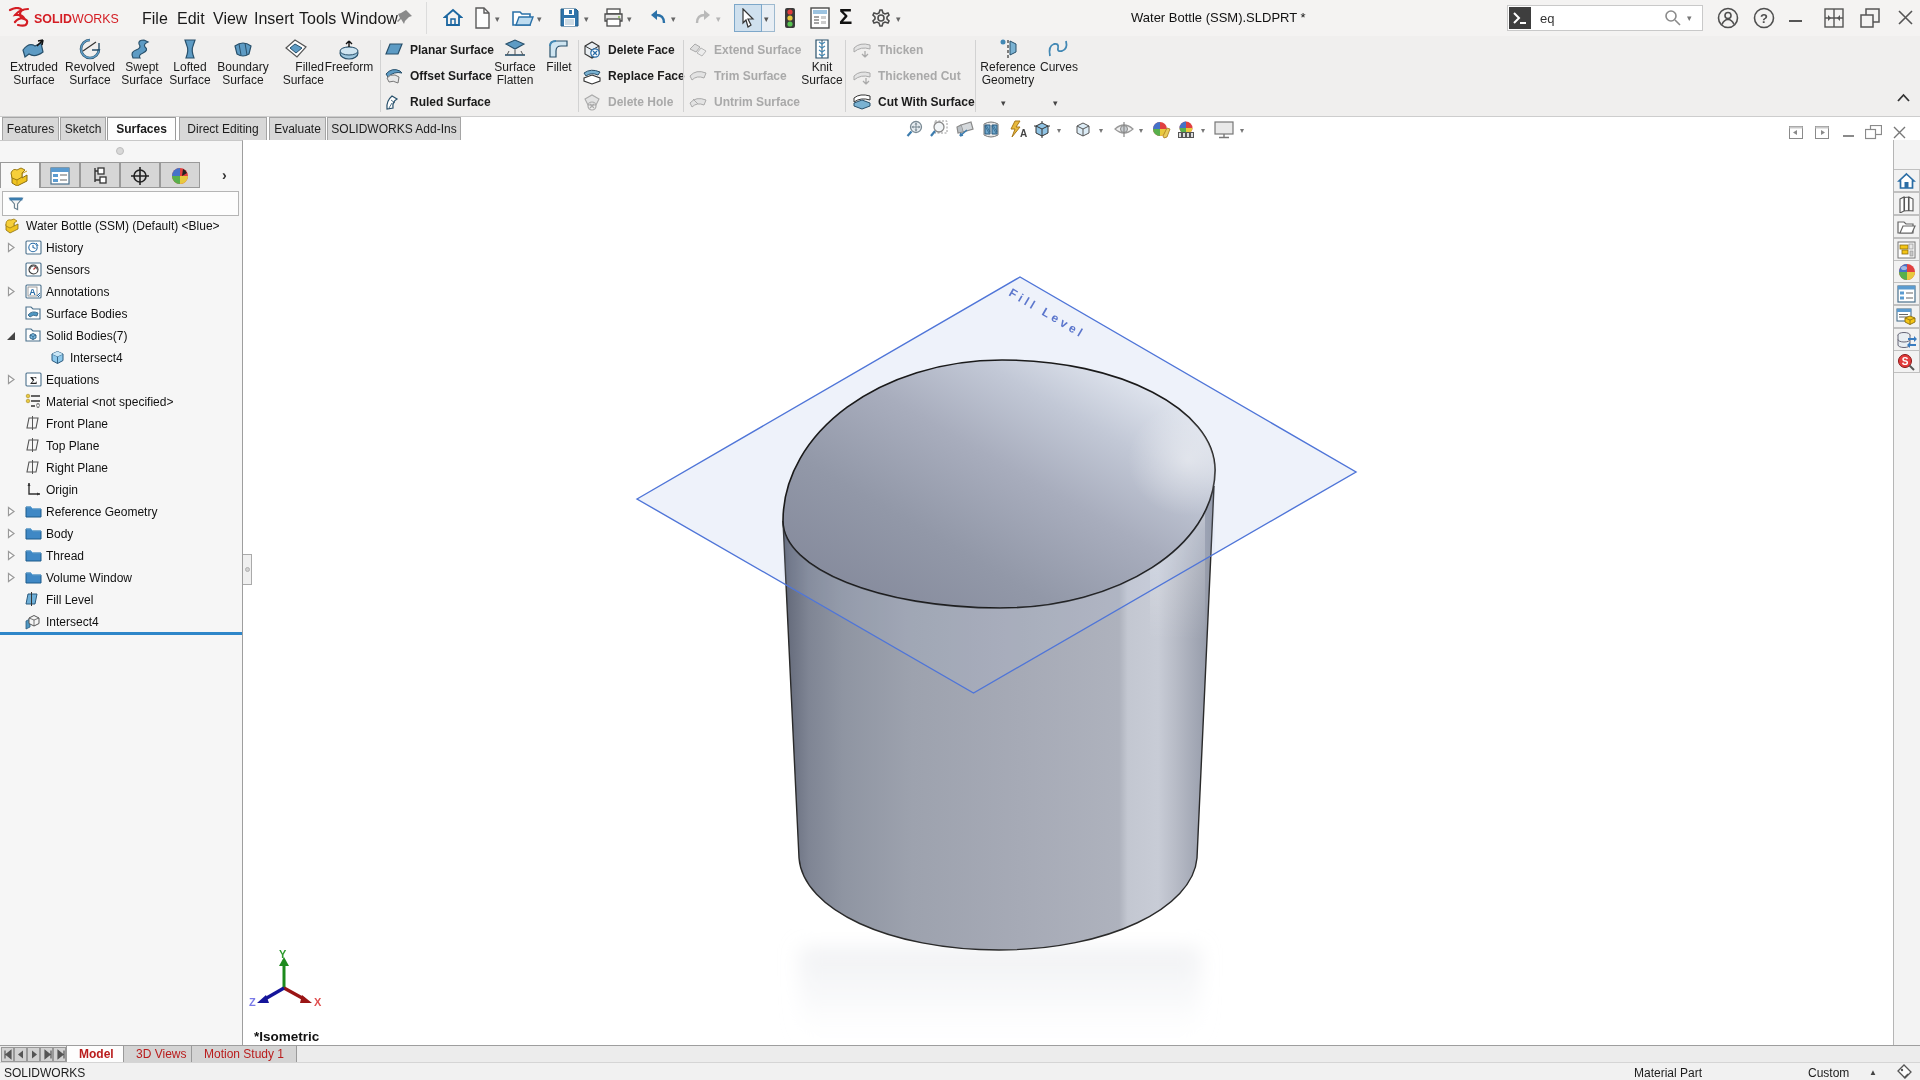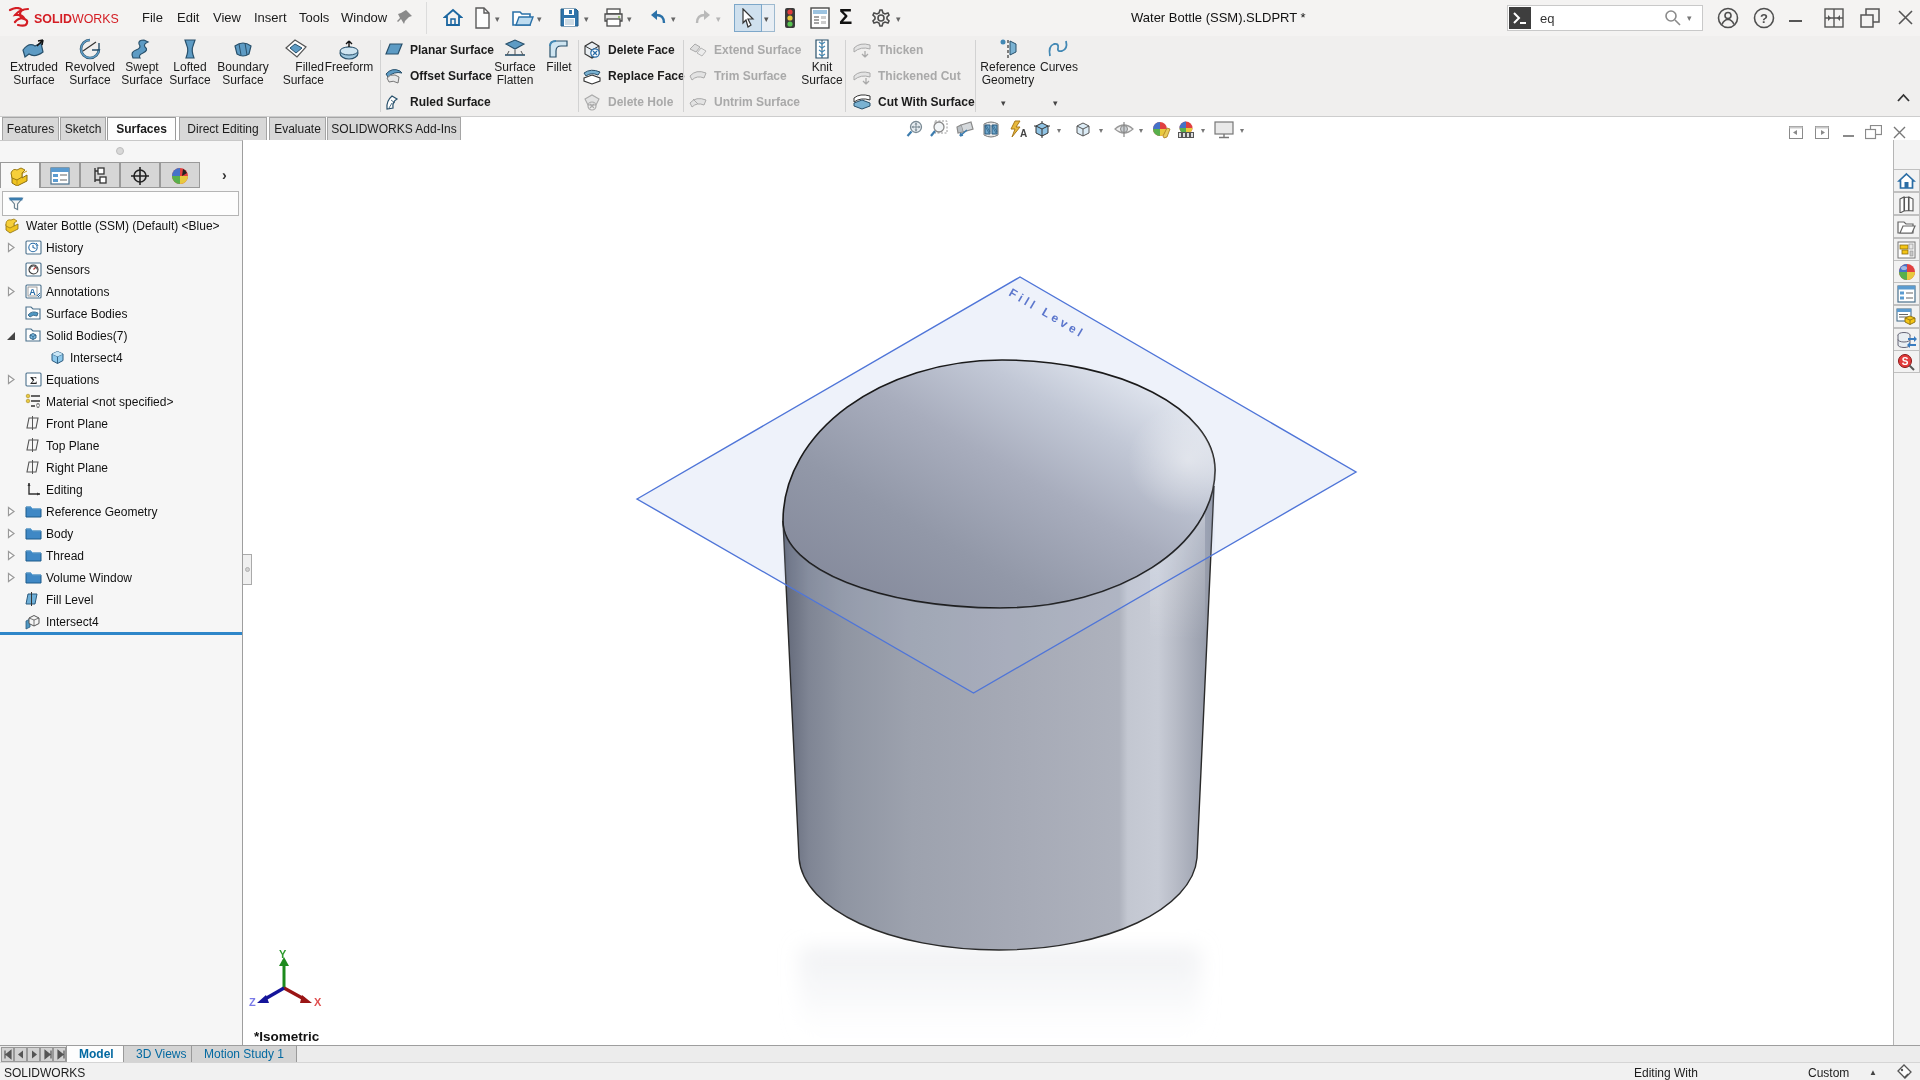--- a/index.html
+++ b/index.html
@@ -3,21 +3,21 @@
 <meta charset="utf-8">
 <style>
 * { margin:0; padding:0; box-sizing:border-box; }
 html,body { width:1920px; height:1080px; overflow:hidden; }
 body { font-family:"Liberation Sans", sans-serif; font-size:12px; color:#222; background:#fff; }
 #root { position:absolute; top:0; left:0; width:1604px; height:1080px; background:#fff; }
 .abs { position:absolute; }
 
 
 #titlebar { position:absolute; top:0; left:0; width:1920px; height:36px; background:#f4f3f2; }
-.menuitem { position:absolute; top:10px; font-size:13px; color:#1a1a1a; }
+.menuitem { position:absolute; top:10px; font-size:16px; color:#1a1a1a; }
 
 
 #ribbon { position:absolute; top:36px; left:0; width:1920px; height:81px; background:#f0efee; border-bottom:1px solid #cdcdcd; }
 .rib-sep { position:absolute; top:4px; height:72px; width:1px; background:#d2d2d2; }
 .bigbtn { position:absolute; top:0; text-align:center; font-size:12px; color:#1c1c1c; line-height:13px; }
 .bigbtn .ic { display:block; margin:2px auto 1px auto; }
 .smallrow { position:absolute; height:26px; font-size:12px; color:#1c1c1c; white-space:nowrap; }
 .smallrow .ic { position:absolute; left:0; top:3px; width:20px; height:20px; }
 .smallrow .lbl { position:absolute; left:26px; top:6px;font-weight:bold; }
 .gray { color:#a9a9a9 !important;text-align:right; }
@@ -38,21 +38,21 @@
 
 
 #viewport { position:absolute; top:141px; left:244px; width:1649px; height:904px; background:#fff; }
 
 
 #taskpane { position:absolute; top:140px; left:1893px; width:27px; height:905px; background:#f3f3f3; border-left:1px solid #b5b5b5; }
 .tpbtn { position:absolute; left:0px; width:26px; height:23px; background:#f2f2f2; border:1px solid #c0c0c0; border-left:none; }
 
 
 #modelbar { position:absolute; top:1045px; left:0; width:1920px; height:17px; background:#ececec; border-top:1px solid #9e9e9e; }
-.mtab { position:absolute; top:0px; height:17px; background:#d4d4d4; border:1px solid #9a9a9a; border-top:none; font-size:12px; line-height:16px; padding:0 12px; color:#0369a1; }
+.mtab { position:absolute; top:0px; height:17px; background:#d4d4d4; border:1px solid #9a9a9a; border-top:none; font-size:12px; line-height:16px; padding:0 12px; color:#b91c1c; }
 .mtab.active { background:#fdfdfd; font-weight:bold; }
 #statusbar { position:absolute; top:1062px; left:0; width:1920px; height:18px; background:#f1f1f1; border-top:1px solid #d5d5d5; font-size:12px; color:#1c1c1c; }
 </style>
 </head>
 <body>
 <div id="root">
 
 <div id="titlebar">
 
   <svg class="abs" style="left:6px; top:7px;" width="26" height="22" viewBox="0 0 26 22">
@@ -712,21 +712,21 @@
           <path d="M7.5 1 L7.5 15" stroke="#555" stroke-width="1"></path>
         </svg>
     <span class="txt" style="left:46px;">Right Plane</span>
   </div>
   <div class="trow" style="top:338px;">
     <svg class="ticon" style="left:25px;" width="17" height="17" viewBox="0 0 17 17">
           <path d="M4 2 L4 13 L15 13" fill="none" stroke="#333" stroke-width="1.4"></path>
           <path d="M4 2 L2.5 5 L5.5 5 Z" fill="#333"></path>
           <path d="M15 13 L12 11.5 L12 14.5 Z" fill="#333"></path>
         </svg>
-    <span class="txt" style="left:46px;">Editing</span>
+    <span class="txt" style="left:46px;">Origin</span>
   </div>
   <div class="trow" style="top:360px;">
     <svg class="exp2" style="position:absolute;left:7px;top:5px;" width="9" height="11" viewBox="0 0 9 11">
           <path d="M1.5 1.5 L7 5.5 L1.5 9.5 Z" fill="#fff" stroke="#9a9a9a" stroke-width="1.2"></path>
         </svg>
     <svg class="ticon" style="left:25px;" width="17" height="17" viewBox="0 0 17 17">
           <path d="M1 4 L6 4 L8 6 L16 6 L16 14 L1 14 Z" fill="#3f88c5" stroke="#1d5a8a" stroke-width="1"></path>
           <path d="M1 4 L6 4 L8 6 L16 6" fill="none" stroke="#6fb0e0" stroke-width="1"></path>
         </svg>
     <span class="txt" style="left:46px;">Reference Geometry</span>
@@ -868,21 +868,21 @@
     <path d="M44 1.5 L49 5.5 L44 9.5 Z M50 1.5 L50 9.5" fill="#555" stroke="#555" stroke-width="1.2"></path>
     <path d="M57 1.5 L62 5.5 L57 9.5 Z M63 1.5 L63 9.5" fill="#555" stroke="#555" stroke-width="1.2"></path>
   </svg>
   <div class="mtab active" style="left:66px;">Model</div>
   <div class="mtab" style="left:123px;">3D Views</div>
   <div class="mtab" style="left:191px;">Motion Study 1</div>
 </div>
 
 <div id="statusbar">
   <div class="abs" style="left:4px; top:3px;">SOLIDWORKS</div>
-  <div class="abs" style="left:1634px; top:3px;">Editing With</div>
+  <div class="abs" style="left:1634px; top:3px;">Material Part</div>
   <div class="abs" style="left:1808px; top:3px;">Custom</div>
   <div class="abs" style="left:1869px; top:5px; font-size:8px; color:#444;">▲</div>
   <svg class="abs" style="left:1896px; top:1px;" width="17" height="16" viewBox="0 0 17 16">
     <path d="M2 7 L8 1 L15 8 L9 14 Z" fill="#fdfdfd" stroke="#555" stroke-width="1.3"></path>
     <circle cx="6" cy="6" r="1.2" fill="#555"></circle>
     <path d="M8 14 L12 10" stroke="#555" stroke-width="1.3"></path>
   </svg>
 </div>
 
 </div>

